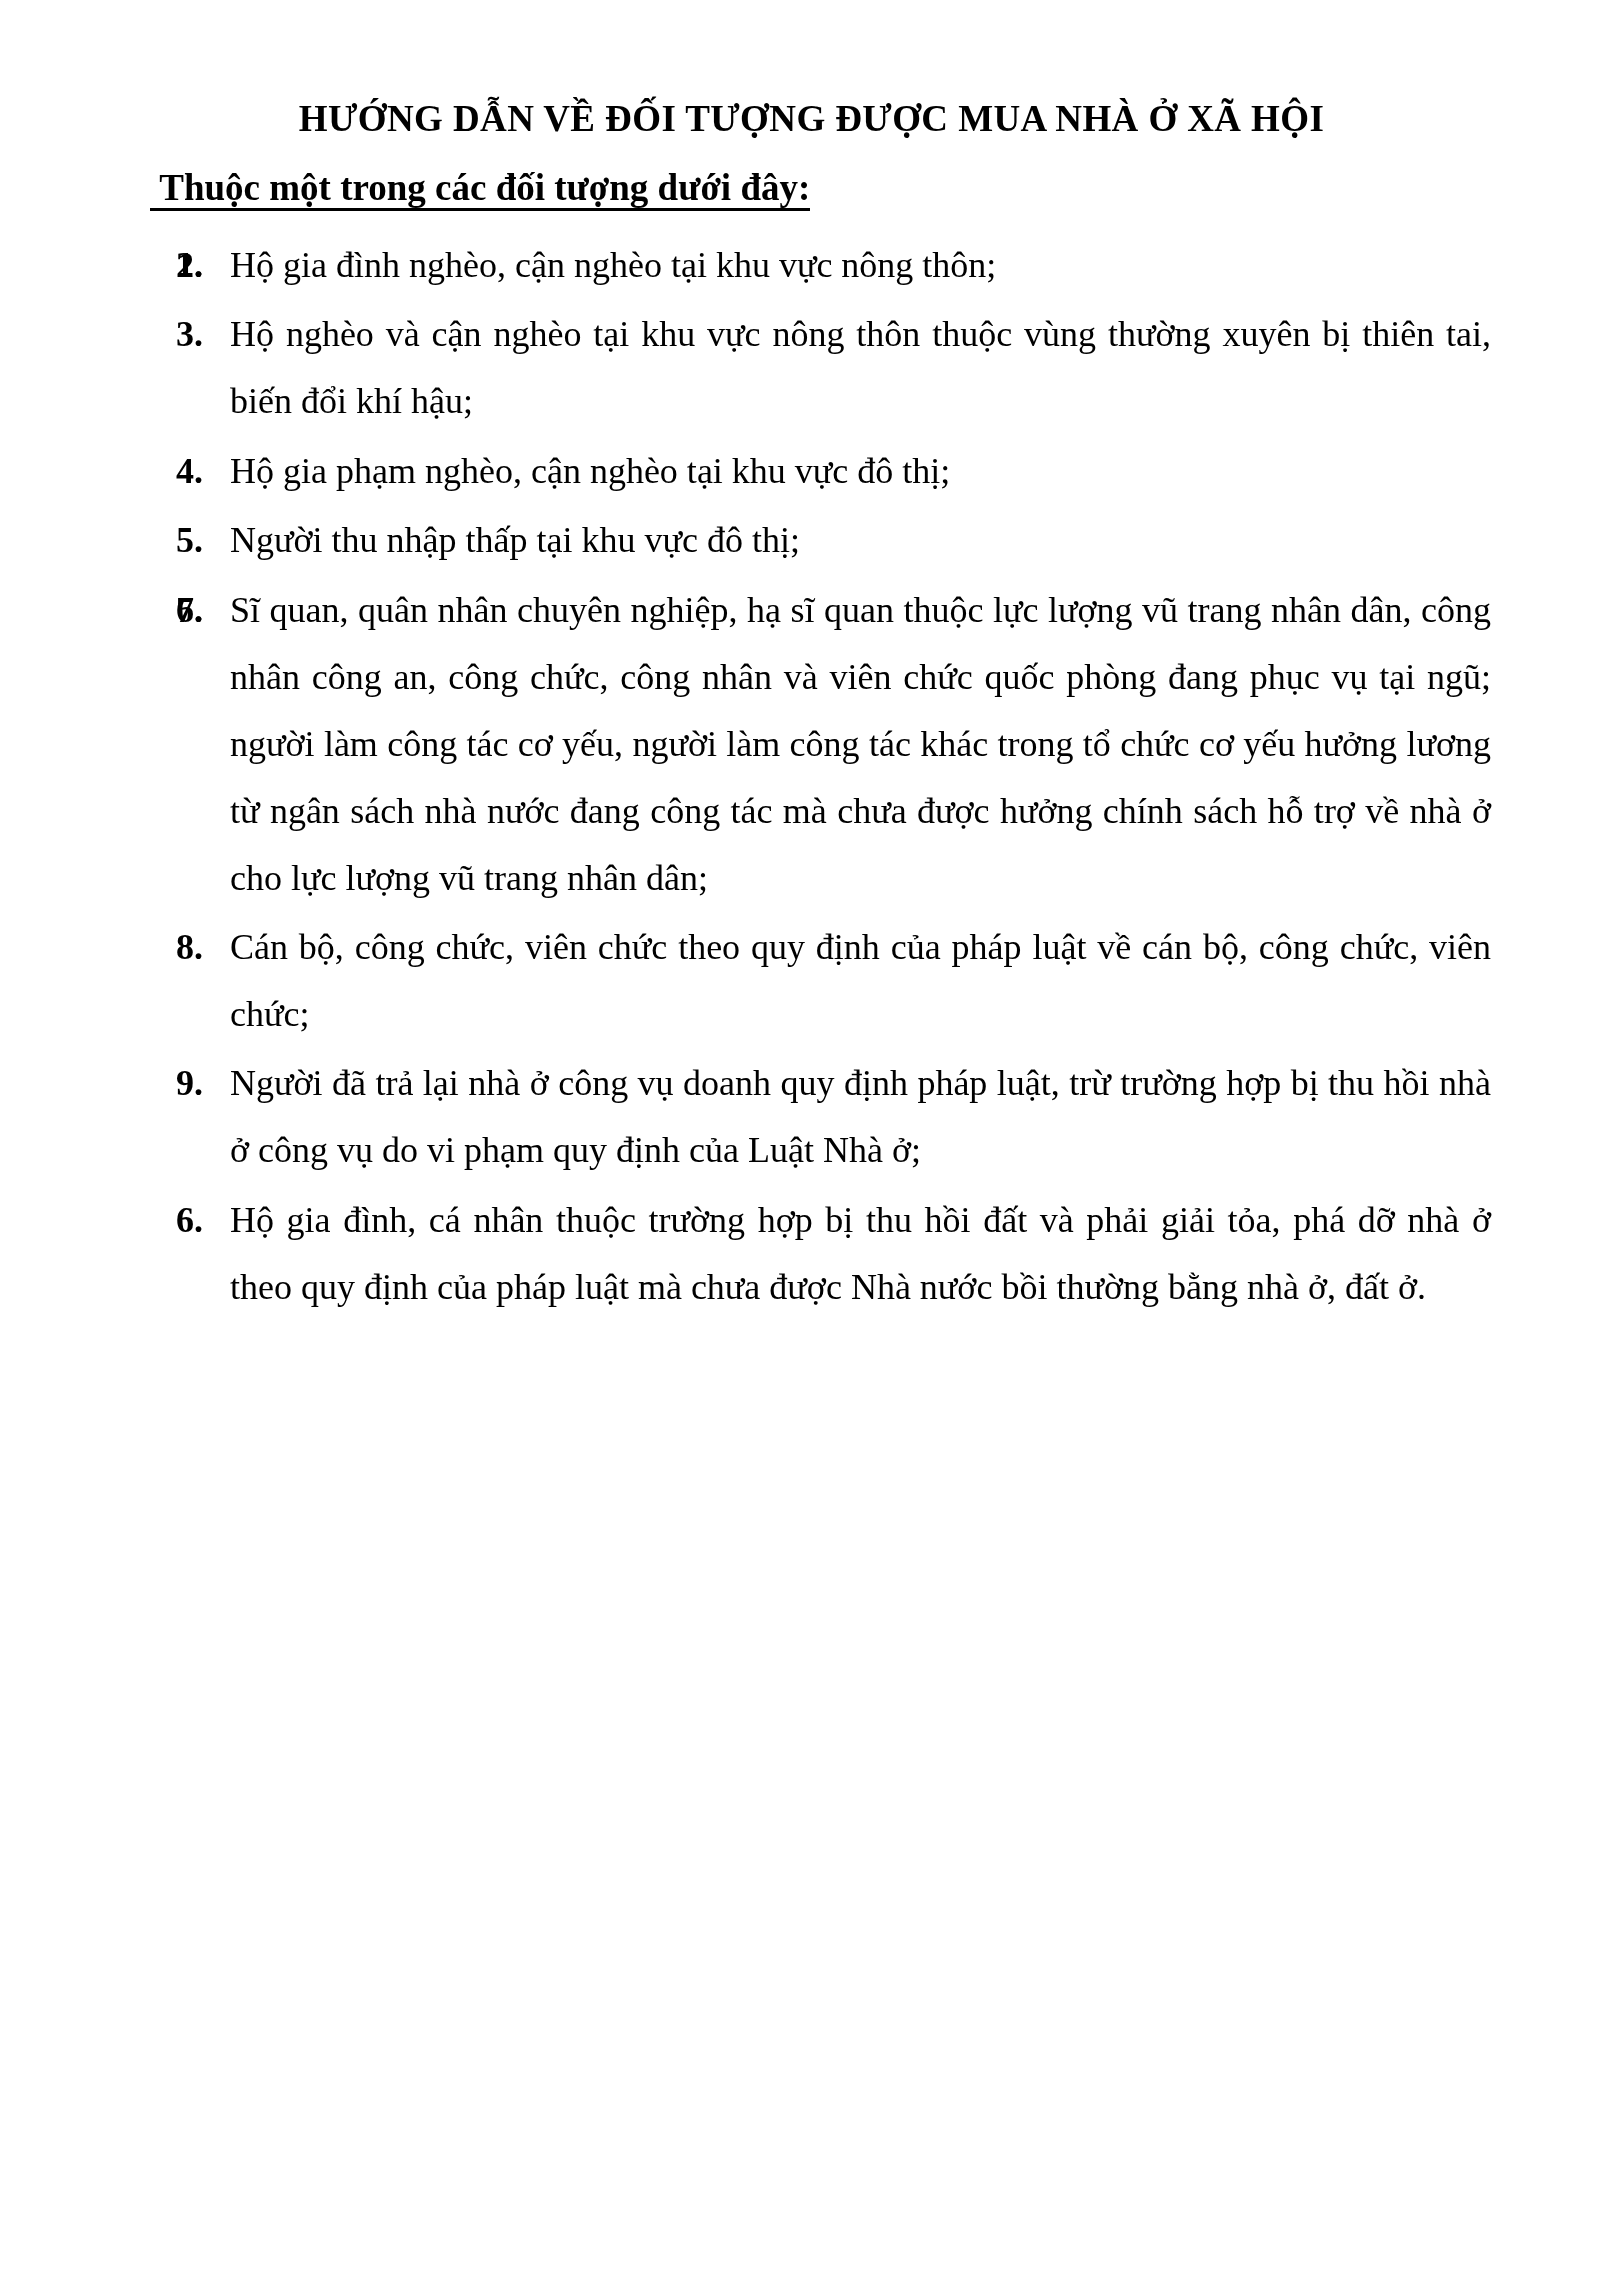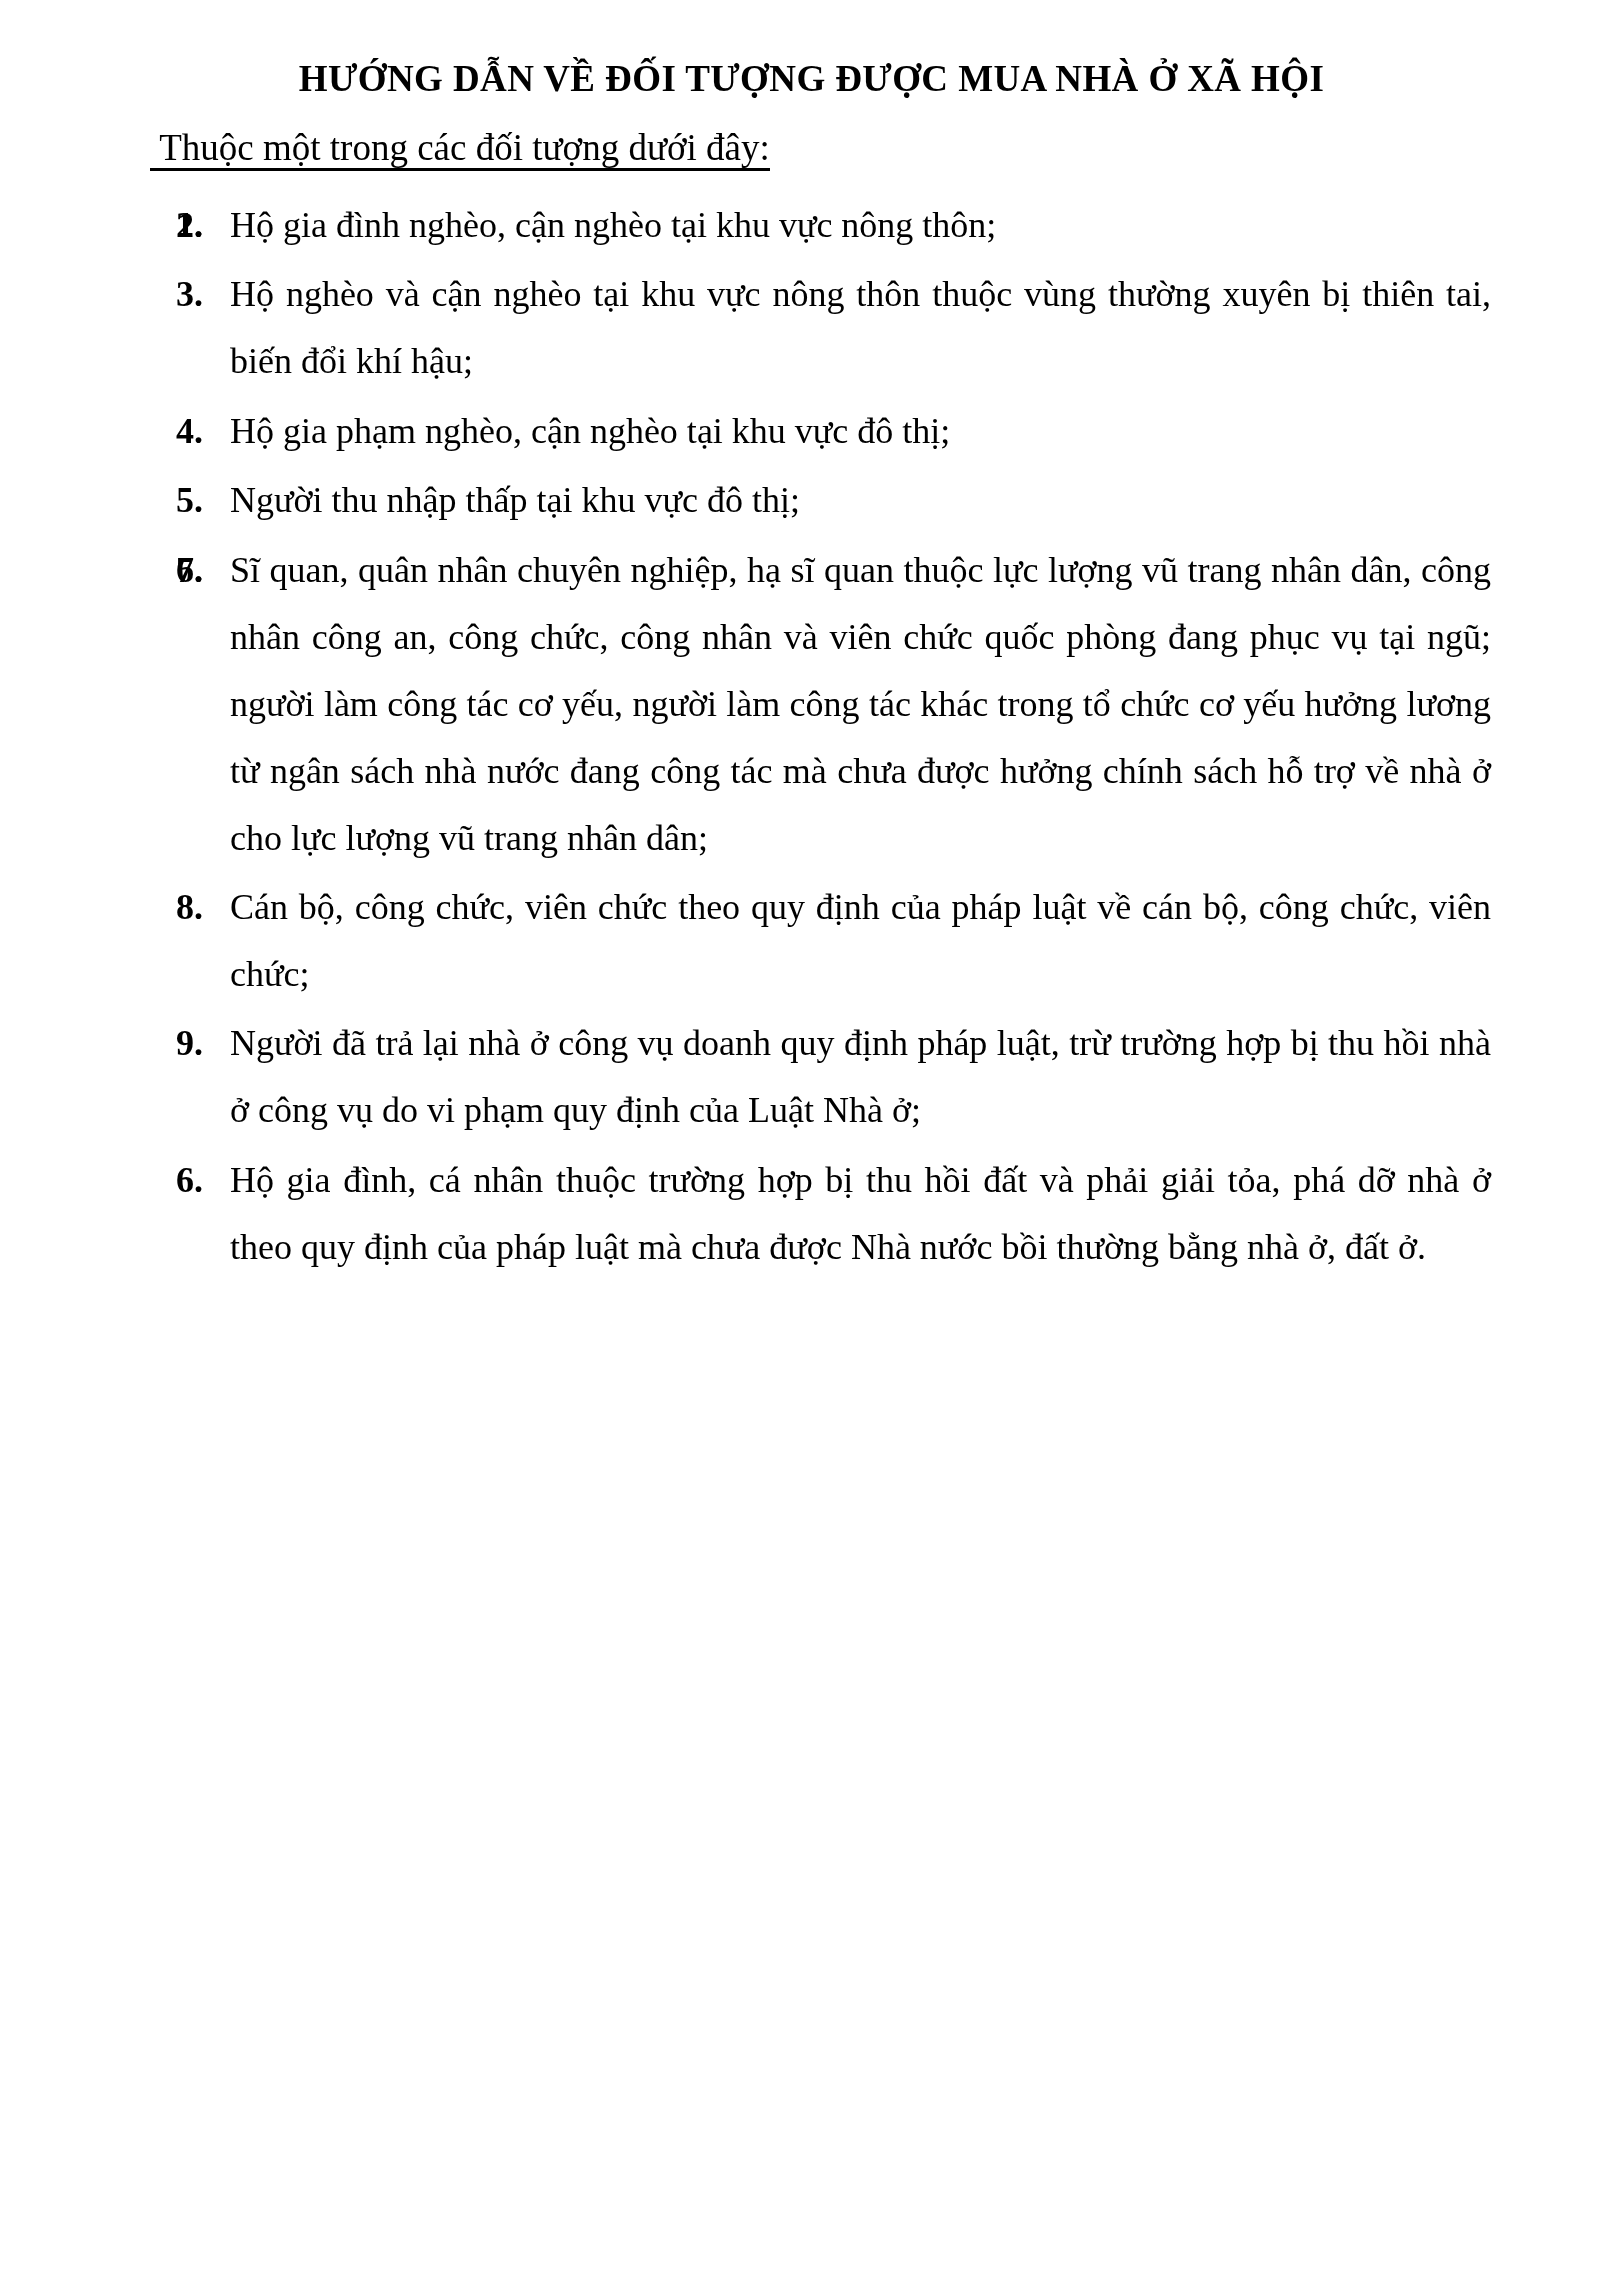--- a/index.html
+++ b/index.html
@@ -10,32 +10,32 @@
   .page {
     position: relative;
     width: 1623px;
     height: 2295px;
     background: #ffffff;
     color: #000000;
     font-family: "Liberation Serif", "DejaVu Serif", serif;
     overflow: hidden;
   }
   .doc-title {
-    margin: 56px 0 0 0;
+    margin: 96px 0 0 0;
     text-align: center;
     font-size: 37px;
     line-height: 45px;
     font-weight: bold;
     letter-spacing: 0.4px;
   }
   .doc-subtitle {
     margin: 26px 0 16px 150px;
     font-size: 37px;
     line-height: 41px;
-    font-weight: normal;
+    font-weight: bold;
   }
   .doc-subtitle .underlined {
     border-bottom: 3.2px solid #000000;
   }
   ol.eligibility-list {
     list-style: none;
     margin: 24px 0 0 176px;
     padding: 0;
     width: 1315px;
   }

